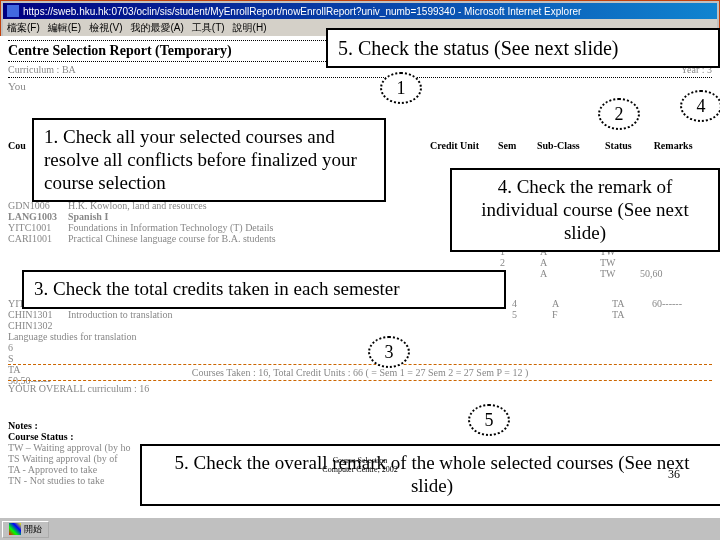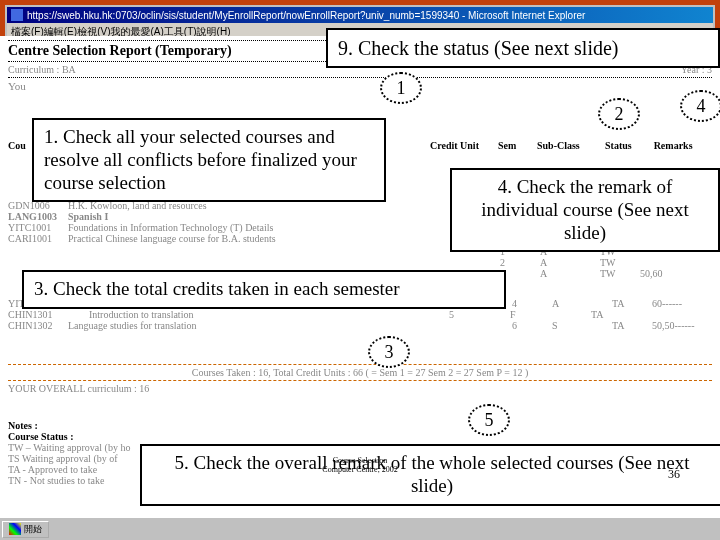--- a/index.html
+++ b/index.html
@@ -7,21 +7,21 @@
     padding: 0;
     font-family: "Times New Roman", serif;
     background: #ffffff;
     width: 720px;
     height: 540px;
     overflow: hidden;
     position: relative;
   }
   .browser-chrome {
     background: #c0c0c0;
-    border: 5px solid #c2410c;
+    border: 1px solid #c2410c;
     padding: 2px;
     font-size: 9px;
     font-family: Arial, sans-serif;
   }
   .titlebar {
     background: linear-gradient(to right, #000080, #1084d0);
     color: white;
     padding: 2px 4px;
     font-size: 10px;
     display: flex;
@@ -31,20 +31,21 @@
     width: 12px;
     height: 12px;
     background: #4169e1;
     margin-right: 4px;
   }
   .menubar {
     background: #d4d0c8;
     padding: 2px 4px;
     font-size: 10px;
     display: flex;
+    gap: 8px;
   }
   .content {
     background: white;
     padding: 2px 8px;
     font-size: 11px;
   }
   .report-title {
     font-weight: bold;
     font-size: 14px;
   }
@@ -205,29 +206,29 @@
 
 <div style="position:absolute; top:298px; left:8px; right:8px; font-size:10px;" class="faded">
   <div style="display:flex;">
       <span style="width:60px;">YITC1001</span>
       <span style="flex:1;">Foundations in Information Technology (T) Details</span>
       <span style="width:40px;">4</span>
       <span style="width:60px;">A</span>
       <span style="width:40px;">TA</span>
       <span style="width:60px;">60------</span>
     </div>
-  <div style="display:flex;gap:21px;">
+  <div style="display:flex;">
       <span style="width:60px;">CHIN1301</span>
       <span style="flex:1;">Introduction to translation</span>
       <span style="width:40px;">5</span>
       <span style="width:60px;">F</span>
       <span style="width:40px;">TA</span>
       <span style="width:60px;"></span>
     </div>
-  <div style="display:flex;">
+  <div style="display:flex;flex-direction:column;">
       <span style="width:60px;">CHIN1302</span>
       <span style="flex:1;">Language studies for translation</span>
       <span style="width:40px;">6</span>
       <span style="width:60px;">S</span>
       <span style="width:40px;">TA</span>
       <span style="width:60px;">50,50------</span>
     </div>
 </div>
 
 <div style="position:absolute; top:362px; left:8px; right:8px;">
@@ -239,21 +240,21 @@
 
 <div style="position:absolute; top:420px; left:8px; font-size:10px;">
   <div style="font-weight:bold;">Notes :</div>
   <div style="font-weight:bold;">Course Status :</div>
   <div class="faded">TW – Waiting approval (by ho</div>
   <div class="faded">TS   Waiting approval (by of</div>
   <div class="faded">TA - Approved to take</div>
   <div class="faded">TN - Not studies to take</div>
 </div>
 
-<div class="callout" style="top:28px; left:326px; width:370px; font-size:20px;">9. Check the status (See next slide)</div>
+<div class="callout" style="top:28px; left:326px; width:370px; font-size:20px;">5. Check the status (See next slide)</div>
 <div class="callout" style="top:118px; left:32px; width:330px;">1. Check all your selected courses and resolve all conflicts before finalized your course selection</div>
 <div class="callout" style="top:168px; left:450px; width:246px; text-align:center;">4. Check the remark of individual course (See next slide)</div>
 <div class="callout" style="top:270px; left:22px; width:460px;">3. Check the total credits taken in each semester</div>
 <div class="callout" style="top:444px; left:140px; width:560px; text-align:center;">5. Check the overall remark of the whole selected courses (See next slide)</div>
 
 <div class="bubble" style="top:72px; left:380px;">1</div>
 <div class="bubble" style="top:98px; left:598px;">2</div>
 <div class="bubble" style="top:90px; left:680px;">4</div>
 <div class="bubble" style="top:336px; left:368px;">3</div>
 <div class="bubble" style="top:404px; left:468px;">5</div>

